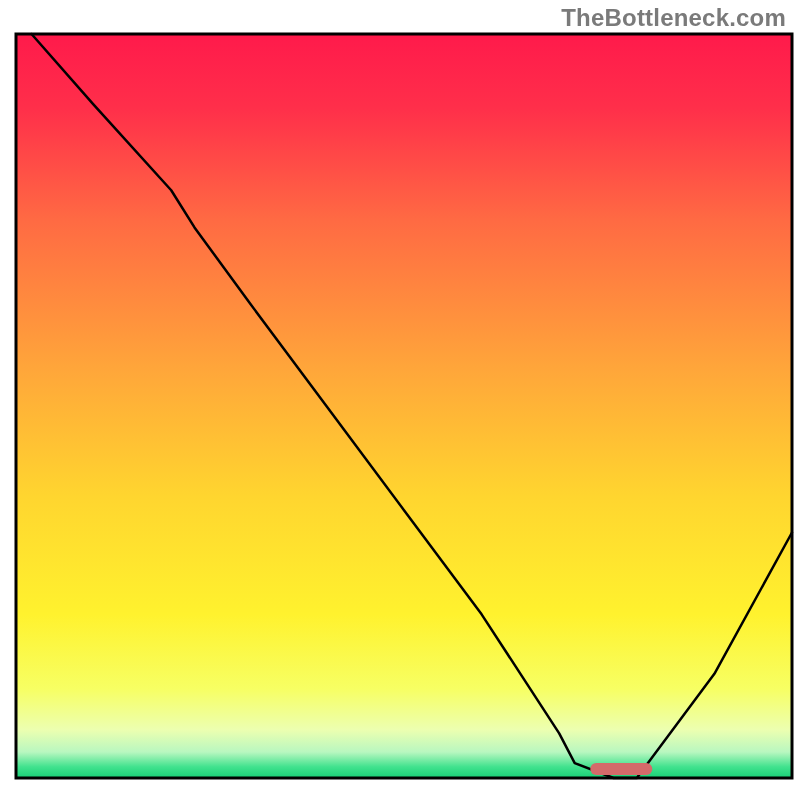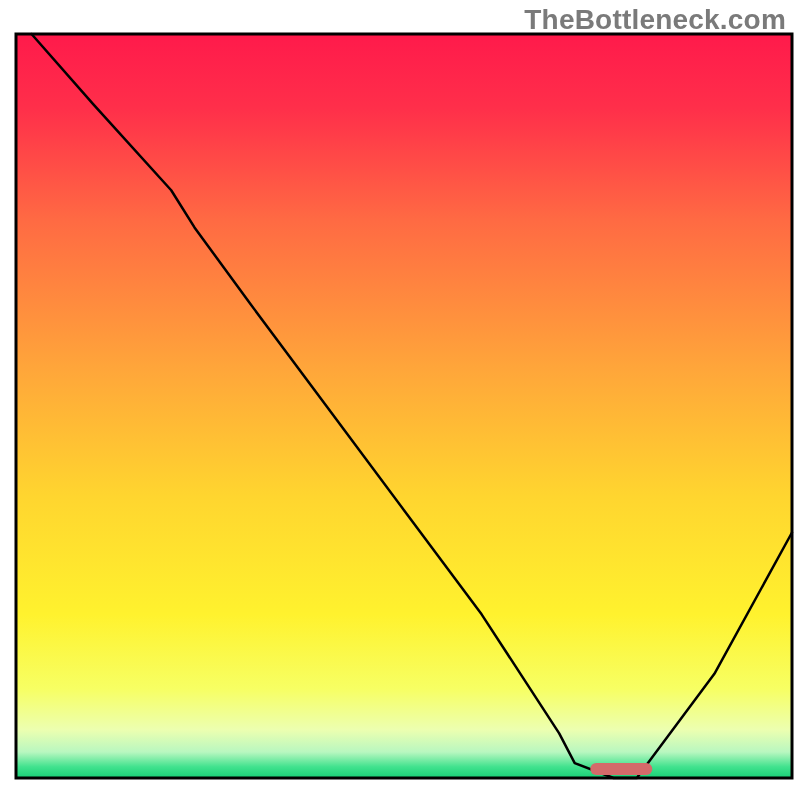--- a/index.html
+++ b/index.html
@@ -12,21 +12,21 @@
   }
   .wrap {
     position: relative;
     width: 800px;
     height: 800px;
   }
   .attribution {
     position: absolute;
     top: 4px;
     right: 14px;
-    font-size: 28px;
+    font-size: 24px;
     font-weight: 600;
     color: #7a7a7a;
     letter-spacing: 0.2px;
   }
   svg {
     position: absolute;
     top: 0;
     left: 0;
   }
 </style>

